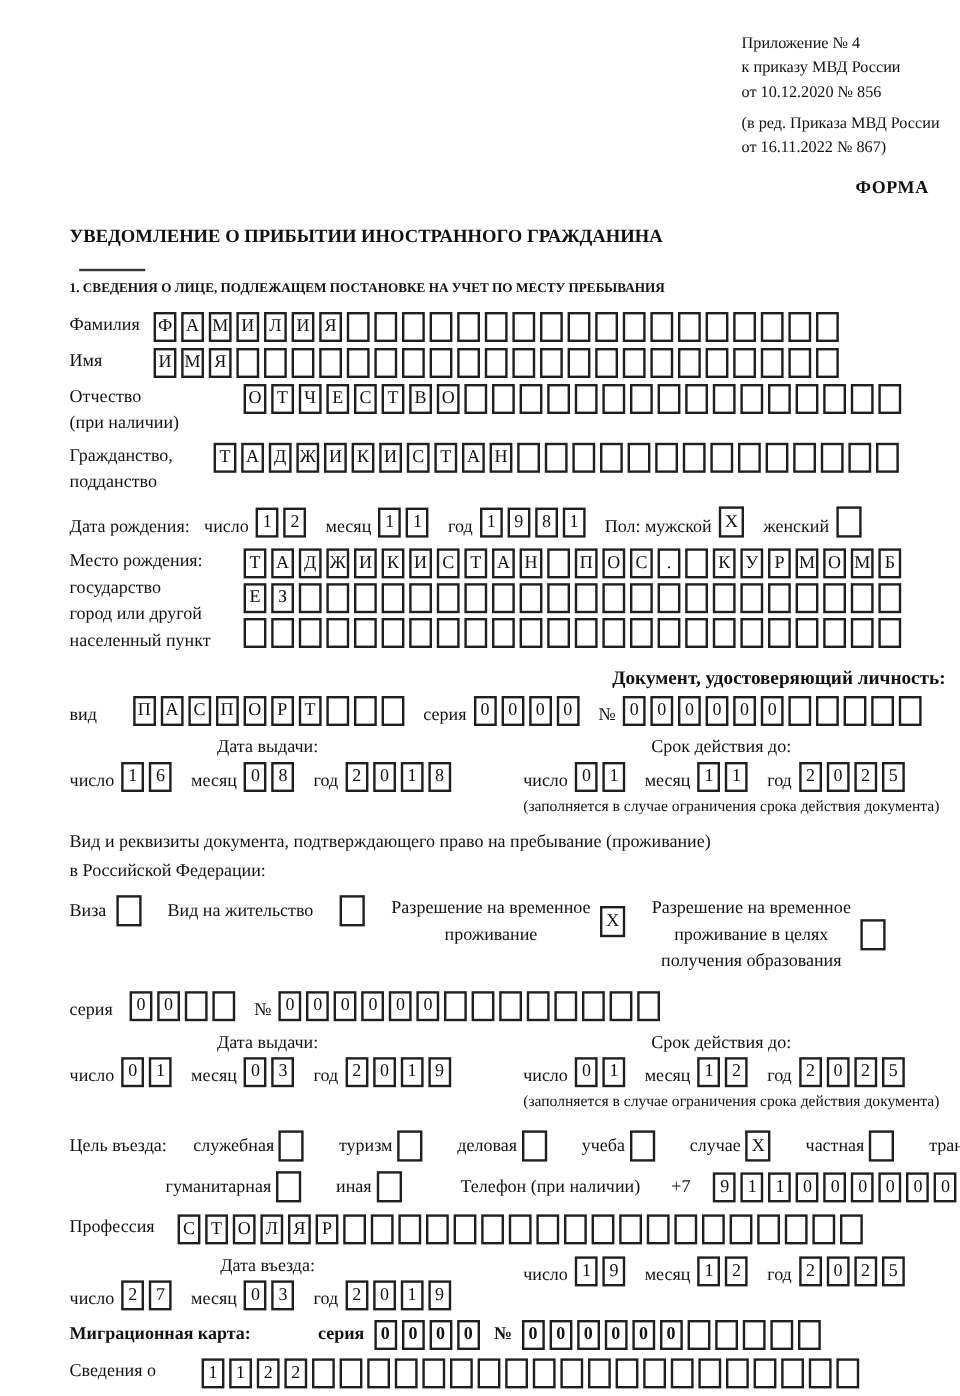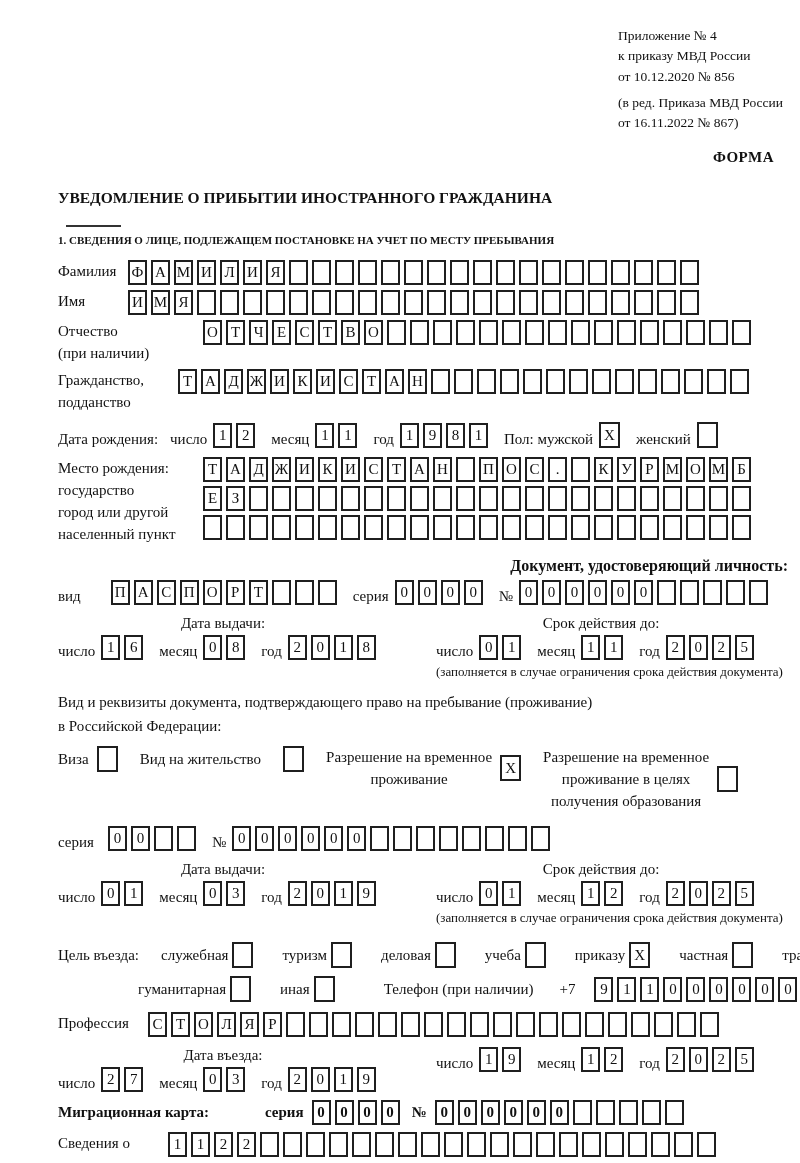--- a/index.html
+++ b/index.html
@@ -560,21 +560,21 @@
           <span class="cell"></span>
         </span>
       </span>
     <span class="opt">
         <span>учеба</span>
         <span class="cells check">
           <span class="cell"></span>
         </span>
       </span>
     <span class="opt">
-        <span>приказу</span>
+        <span>случае</span>
         <span class="cells check">
           <span class="cell">X</span>
         </span>
       </span>
     <span class="opt">
         <span>частная</span>
         <span class="cells check">
           <span class="cell"></span>
         </span>
       </span>

